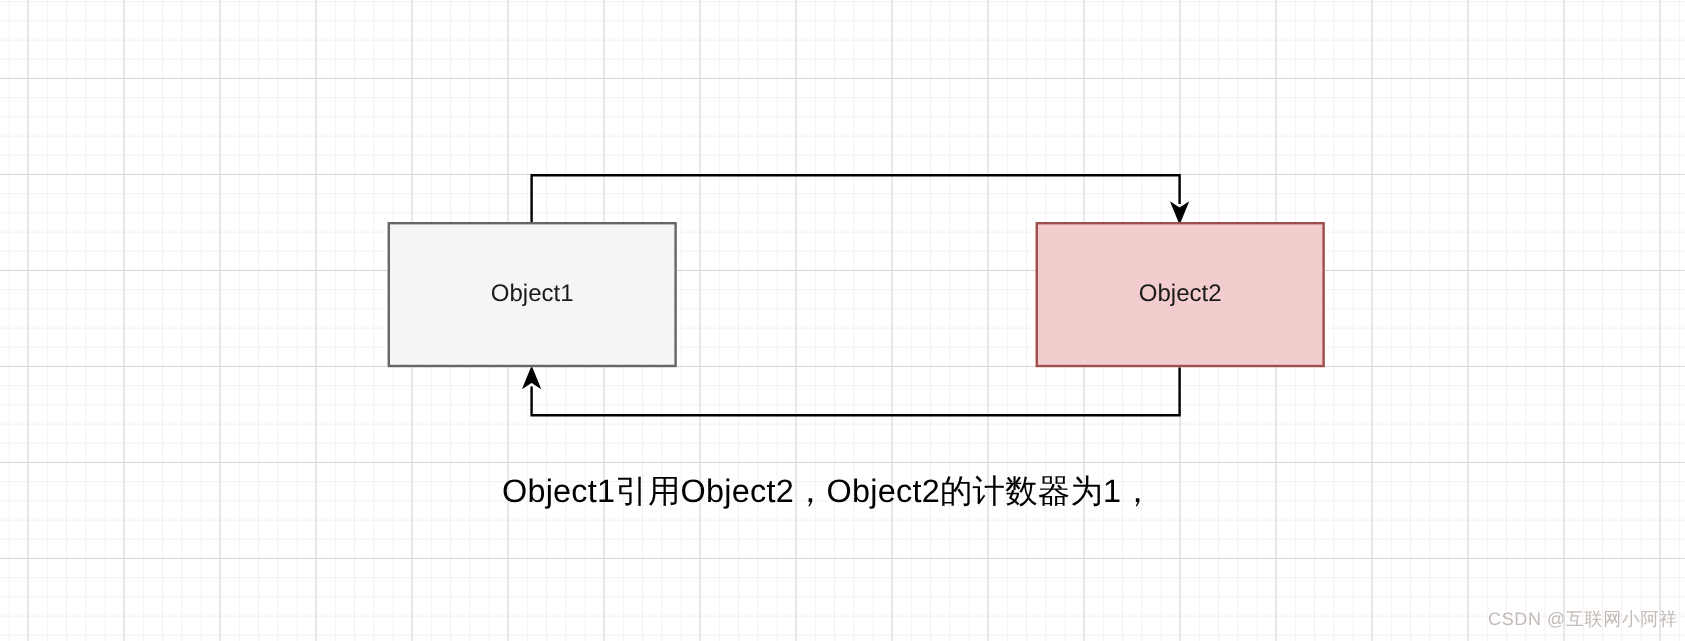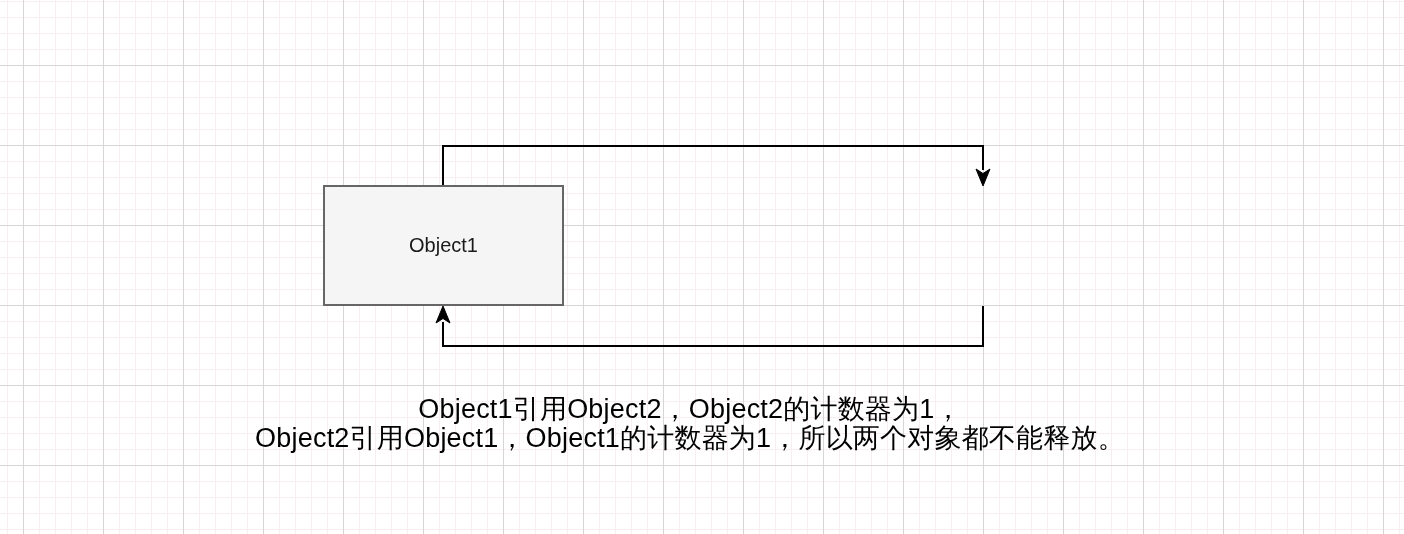--- a/index.html
+++ b/index.html
@@ -86,20 +86,23 @@
     <g>
       <path d="M983,306 L983,346 L443,346 L443,322" fill="none" stroke="#000000" stroke-width="2"></path>
       <path d="M443,306 L436,323 L443,318.5 L450,323 Z" fill="#000000" stroke="#000000" stroke-width="1"></path>
     </g>
   </svg>
 
   <div class="node node-object1">
     <span>Object1</span>
   </div>
 
+  <div class="node node-object2">
+    <span>Object2</span>
+  </div>
 
   <div class="caption">
     <div>Object1引用Object2，Object2的计数器为1，</div>
-    <div>Object2引用Object1，Object1的计数器为1，所以两个对象都不能释放。</div>
   </div>
 
+  <div class="watermark">CSDN @互联网小阿祥</div>
 
 </div>
 
 </body></html>

